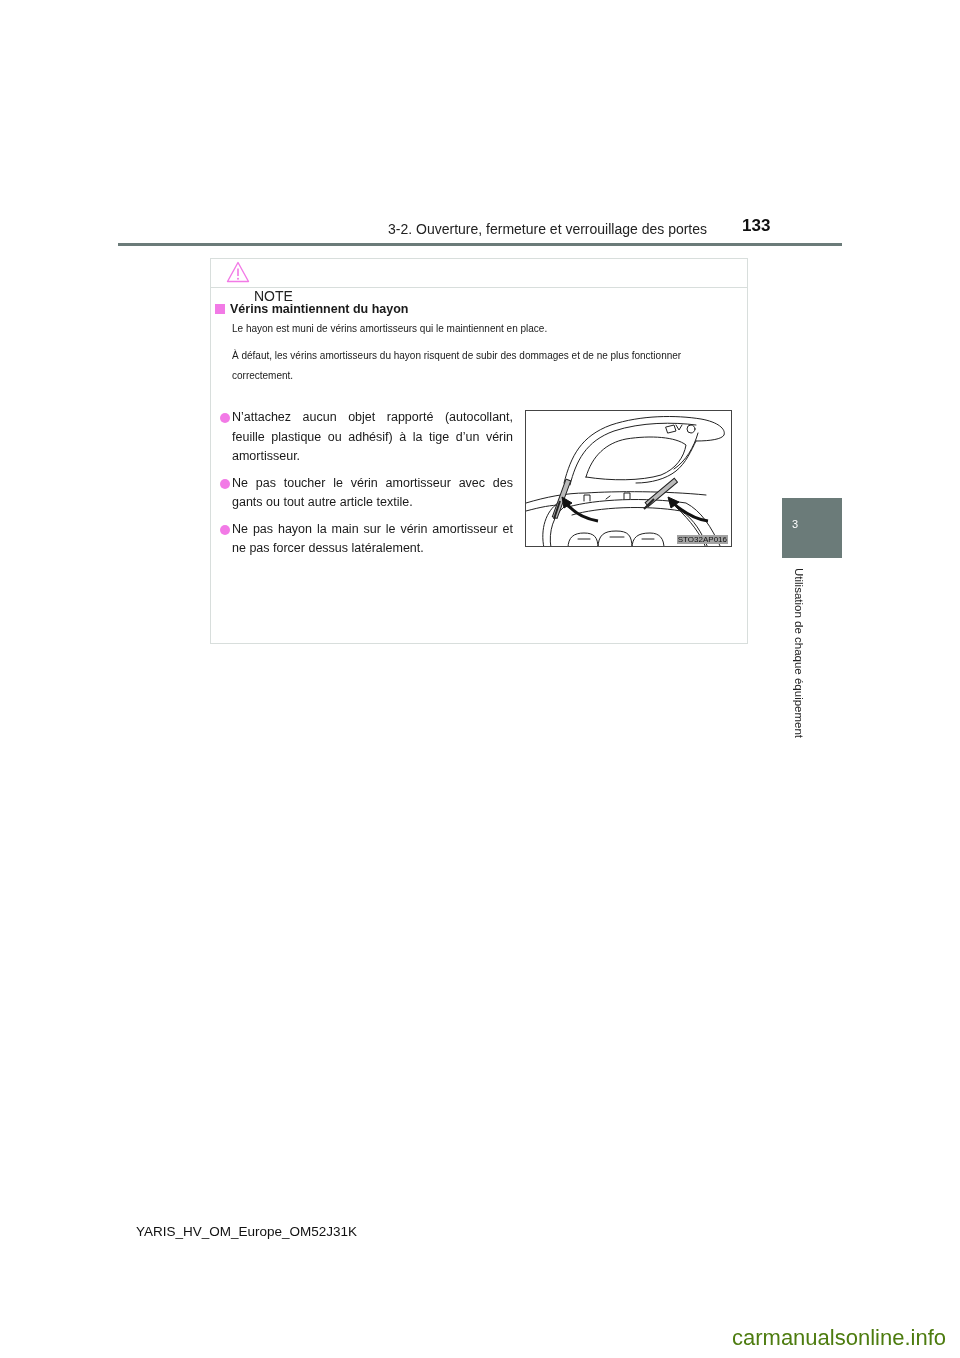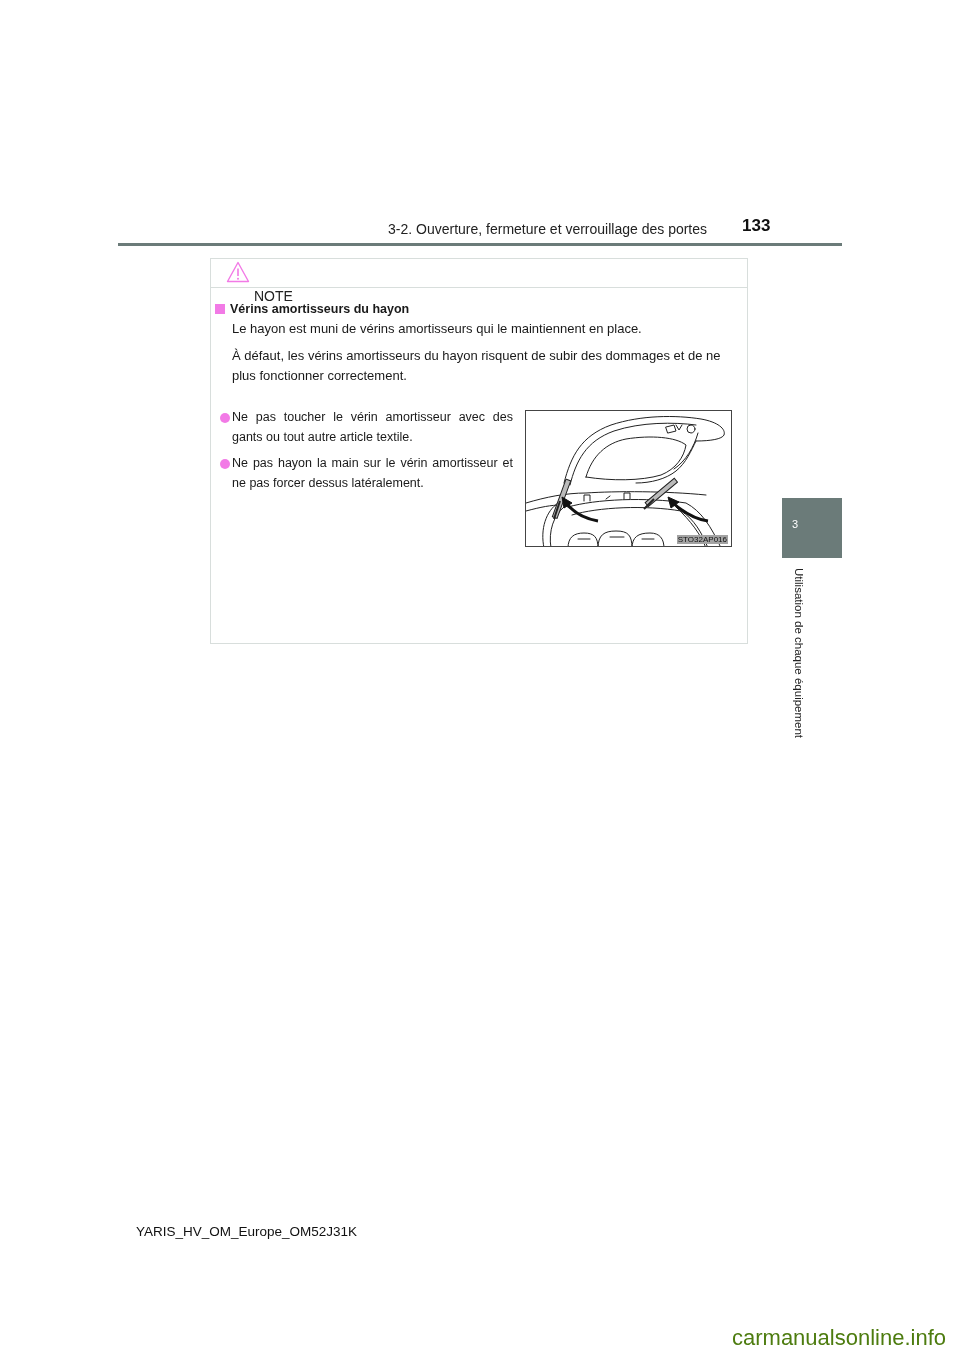--- a/index.html
+++ b/index.html
@@ -117,21 +117,21 @@
       display: inline-block;
       width: 10px;
       height: 10px;
       background: #f27ae6;
       margin-right: 5px;
       vertical-align: -1px;
     }
     .para {
       position: absolute;
       left: 21px;
-      font-size: 13px;
+      font-size: 10px;
       line-height: 19.5px;
       color: #1a1a1a;
       width: 510px;
     }
     .para-1 { top: 60px; }
     .para-2 { top: 87px; }
     .bullets {
       position: absolute;
       left: 6px;
       top: 149px;
@@ -217,29 +217,33 @@
       <svg width="24" height="22" viewBox="0 0 24 22">
         <polygon points="12,1.5 22.5,20.5 1.5,20.5" fill="none" stroke="#f27ae6" stroke-width="1.4" stroke-linejoin="round"></polygon>
         <line x1="12" y1="7.5" x2="12" y2="15" stroke="#f27ae6" stroke-width="1.6"></line>
         <circle cx="12" cy="17.8" r="1" fill="#f27ae6"></circle>
       </svg>
     </span>
     <span class="note-label">NOTE</span>
   </div>
 
   <div class="section-heading">
-    <span class="section-square"></span><span>Vérins amortisseurs du hayon</span>
+    <span class="section-square"></span><span>Vérins maintiennent du hayon</span>
   </div>
 
   <div class="para para-1">Le hayon est muni de vérins amortisseurs qui le maintiennent en place.</div>
   <div class="para para-2">
     <div>À défaut, les vérins amortisseurs du hayon risquent de subir des dommages et de ne plus fonctionner correctement.</div>
   </div>
 
   <div class="bullets">
+    <div class="bullet">
+      <span class="bullet-dot"></span>
+      <span>N’attachez aucun objet rapporté (autocollant, feuille plastique ou adhésif) à la tige d’un vérin amortisseur.</span>
+    </div>
     <div class="bullet">
       <span class="bullet-dot"></span>
       <span>Ne pas toucher le vérin amortisseur avec des gants ou tout autre article textile.</span>
     </div>
     <div class="bullet">
       <span class="bullet-dot"></span>
       <span>Ne pas hayon la main sur le vérin amortisseur et ne pas forcer dessus latéralement.</span>
     </div>
   </div>
 

